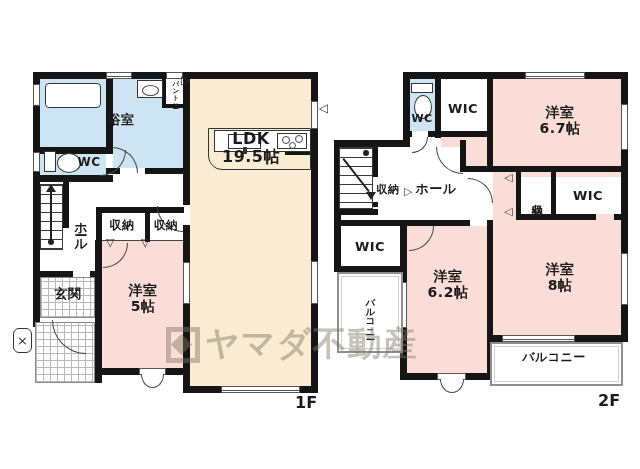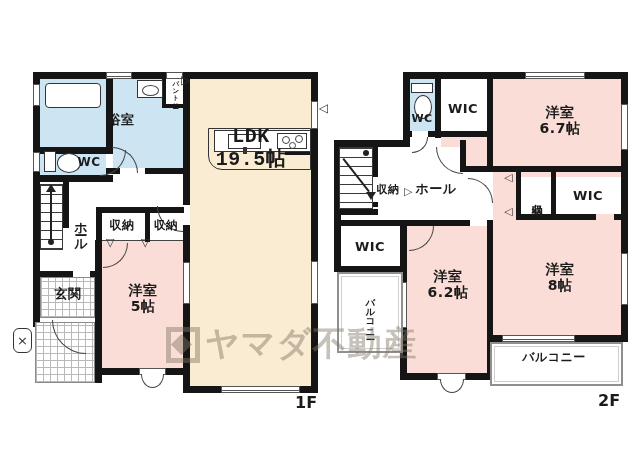--- a/index.html
+++ b/index.html
@@ -134,21 +134,21 @@
   <div class="room" style="left:147px;top:212px;width:38px;height:28px;font-size:11.5px;">
       <span>収納</span>
     </div>
   <div class="room" style="left:42px;top:284px;width:52px;height:20px;font-size:13px;">
       <span>玄関</span>
     </div>
   <div class="room" style="left:105px;top:278px;width:76px;height:40px;font-size:14px;">
     <span>洋室</span>
       <span>5帖</span>
   </div>
-  <div class="room" style="left:197px;top:122px;width:108px;height:52px;font-size:20px;font-family:Liberation Mono, monospace;">
+  <div class="room" style="left:197px;top:122px;width:108px;height:52px;font-size:16px;">
     <span>LDK</span>
       <span>19.5帖</span>
   </div>
   <div class="flabel" style="left:295px;top:393px;">1F</div>
 
   <div class="fill" style="left:493px;top:79px;width:128px;height:87px;background:#f9ddd6;"></div>
   <div class="fill" style="left:441px;top:137px;width:52px;height:29px;background:#f9ddd6;"></div>
   <div class="fill" style="left:493px;top:172px;width:128px;height:163px;background:#f9ddd6;"></div>
   <div class="fill" style="left:407px;top:226px;width:80px;height:147px;background:#f9ddd6;"></div>
   <div class="fill" style="left:409px;top:79px;width:26px;height:52px;background:#cde4f3;"></div>

